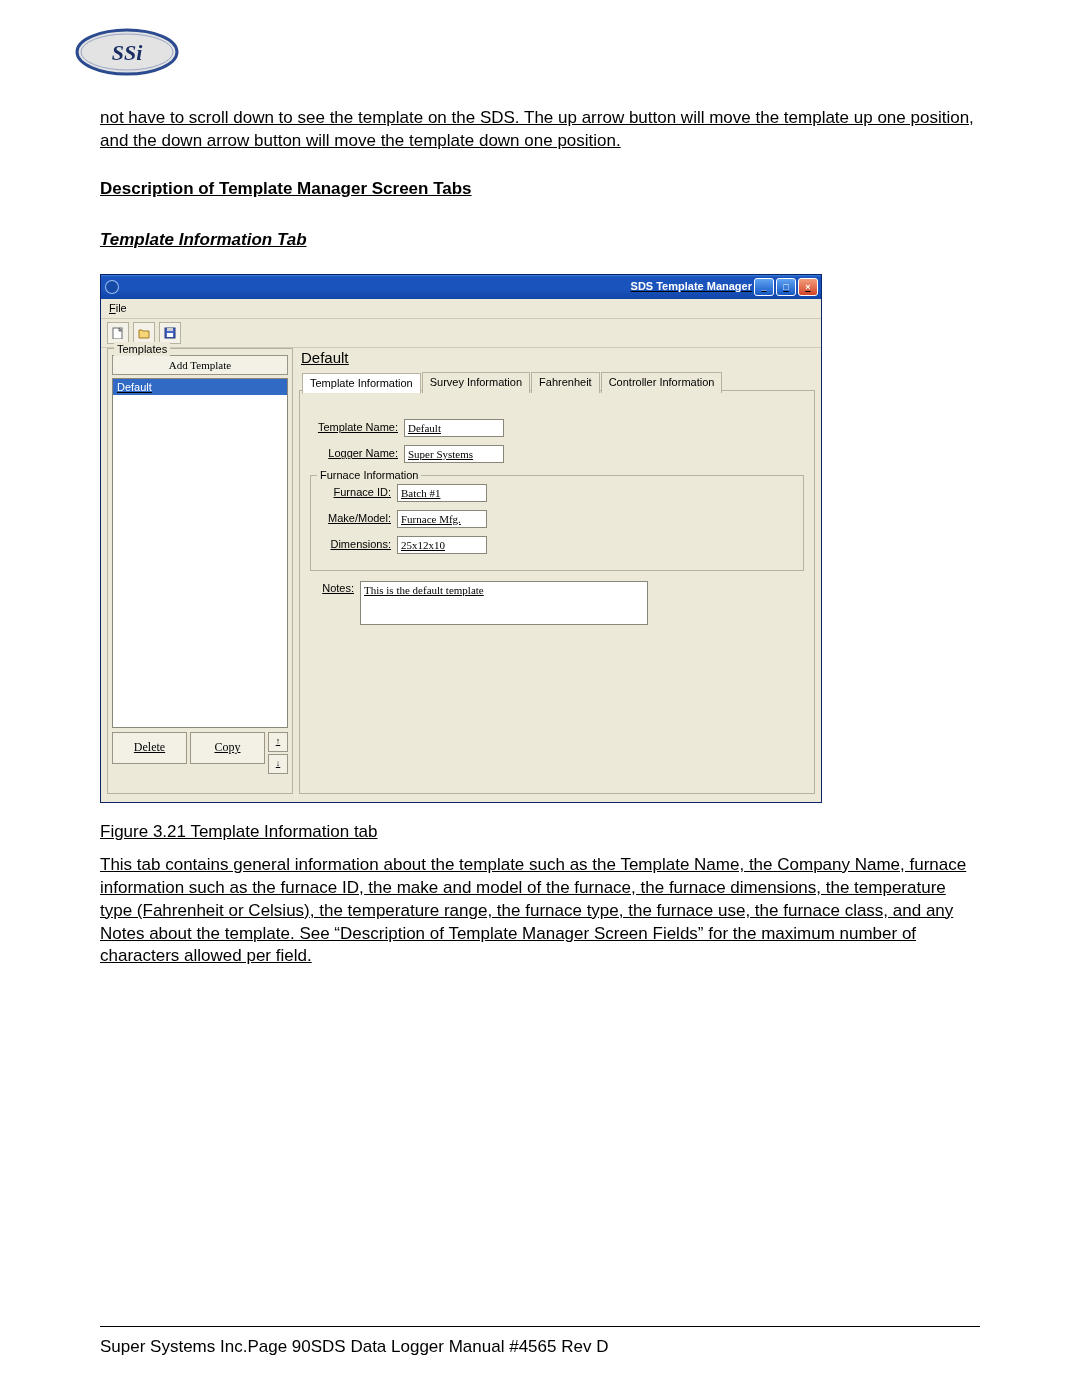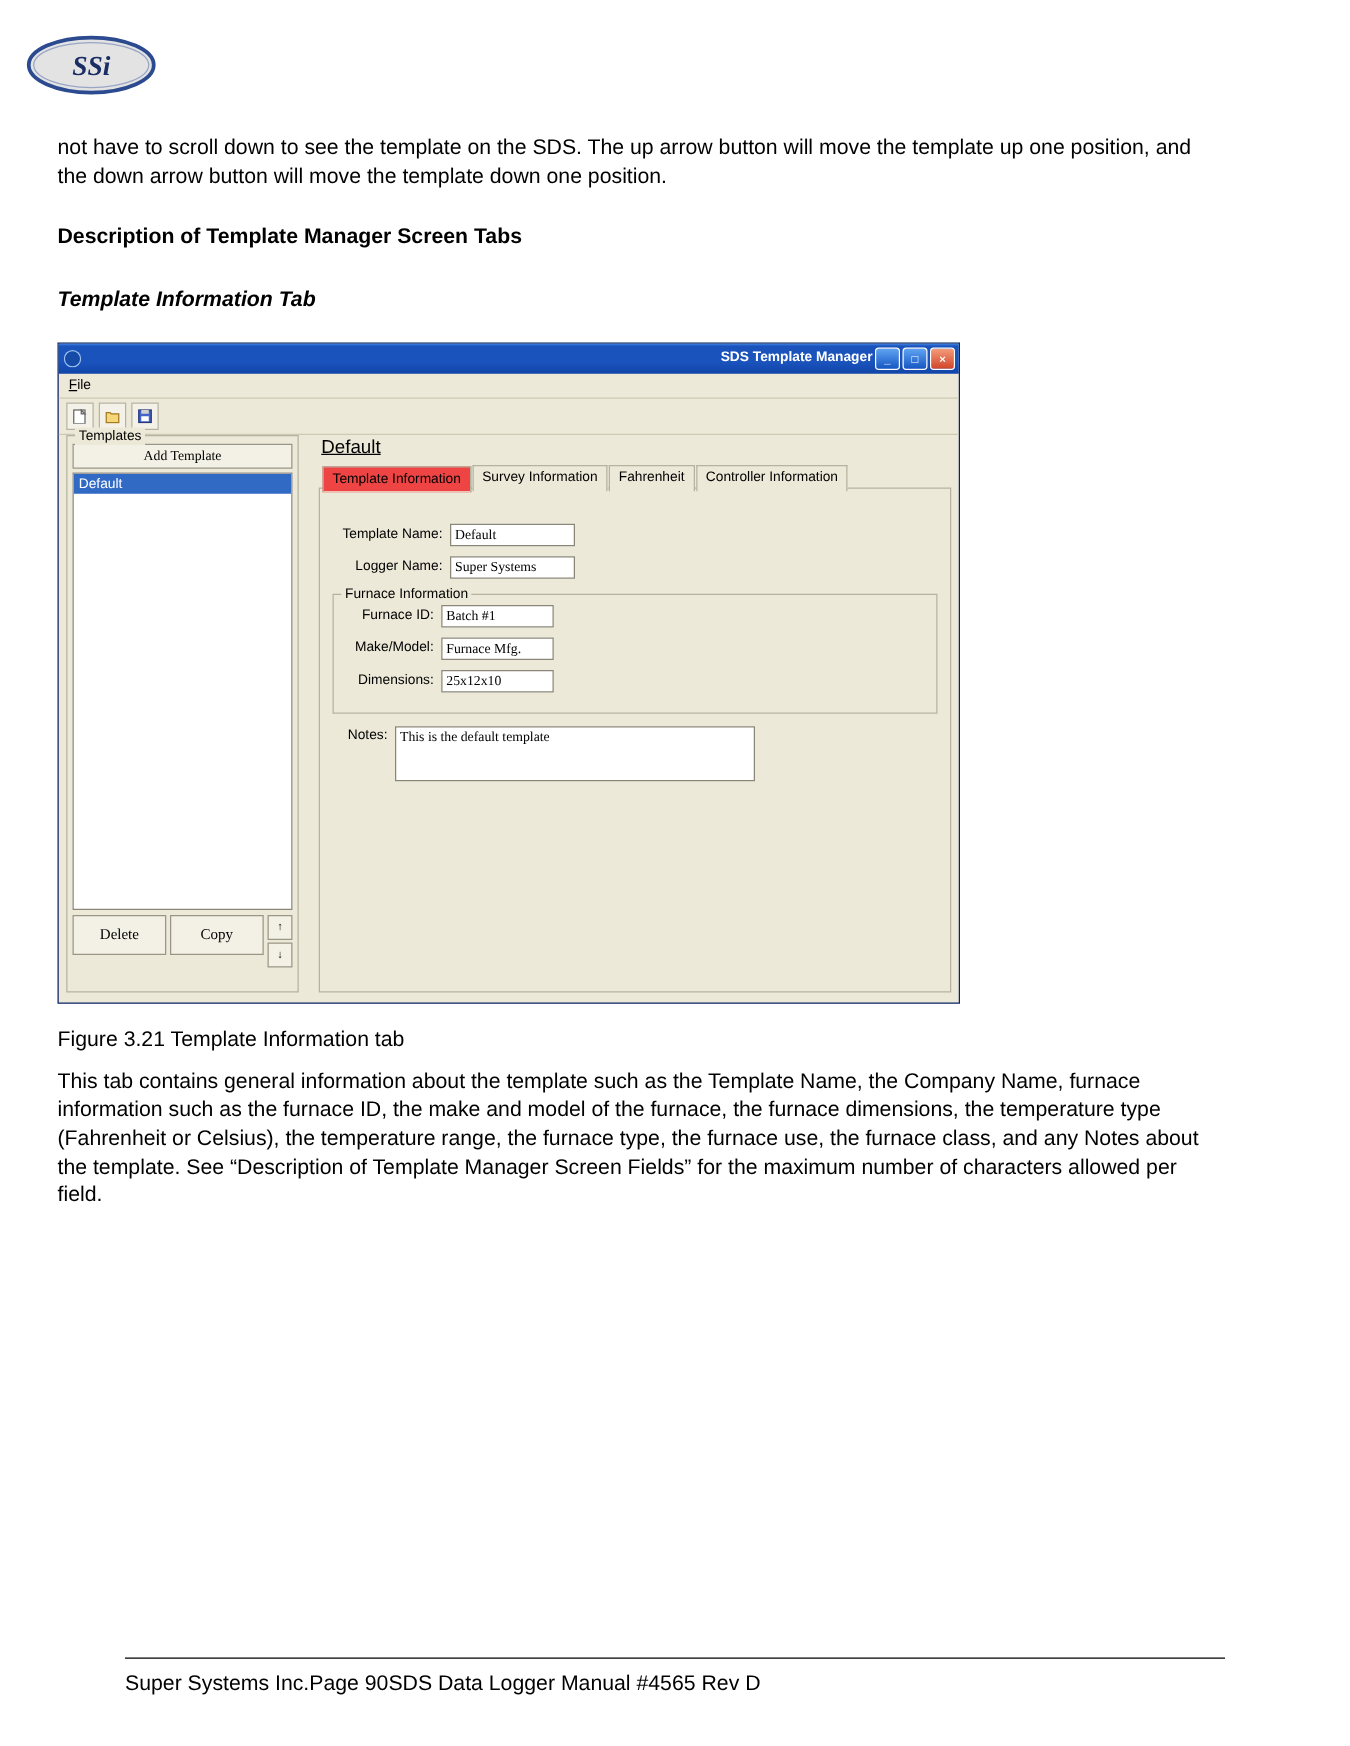--- a/index.html
+++ b/index.html
@@ -5,23 +5,24 @@
   body {
     margin: 0;
     background: #fff;
     font-family: Verdana, Arial, sans-serif;
     width: 1080px;
     height: 1397px;
     position: relative;
     color: #000;
   }
   .page {
-    padding: 25px 100px 0 46px;
+    padding: 25px 100px 0 100px;
     font-size: 17px;
     line-height: 1.35;
+    text-decoration: underline;
   }
   .logo {
     margin: 0 0 20px -30px;
   }
   .logo svg {
     width: 115px;
     height: 55px;
   }
   .para {
     margin: 0 0 25px 0;
@@ -110,21 +111,21 @@
     font-size: 11px;
   }
   .template-title {
     font-size: 15px;
     padding: 4px 8px 6px 8px;
     color: #222;
   }
   .window-body {
     display: flex;
     padding: 0 6px 8px 6px;
-    gap: 16px;
+    gap: 6px;
   }
   
   .tpl-panel {
     width: 176px;
     border: 1px solid #b7b2a0;
     padding: 6px 4px 4px 4px;
     position: relative;
   }
   .tpl-panel-title {
     position: absolute;
@@ -205,21 +206,21 @@
   .tab {
     border: 1px solid #b7b2a0;
     border-bottom: none;
     background: #ece9d8;
     padding: 2px 7px;
     font-size: 11px;
     margin-right: 1px;
     cursor: pointer;
   }
   .tab.active {
-    background: #ef4444;
+    background: #ffffff;
     position: relative;
     top: 1px;
     border-bottom: 1px solid #ece9d8;
   }
   .tab-inner {
     padding: 28px 10px 10px 10px;
     font-size: 11px;
   }
   .field-row {
     display: flex;

